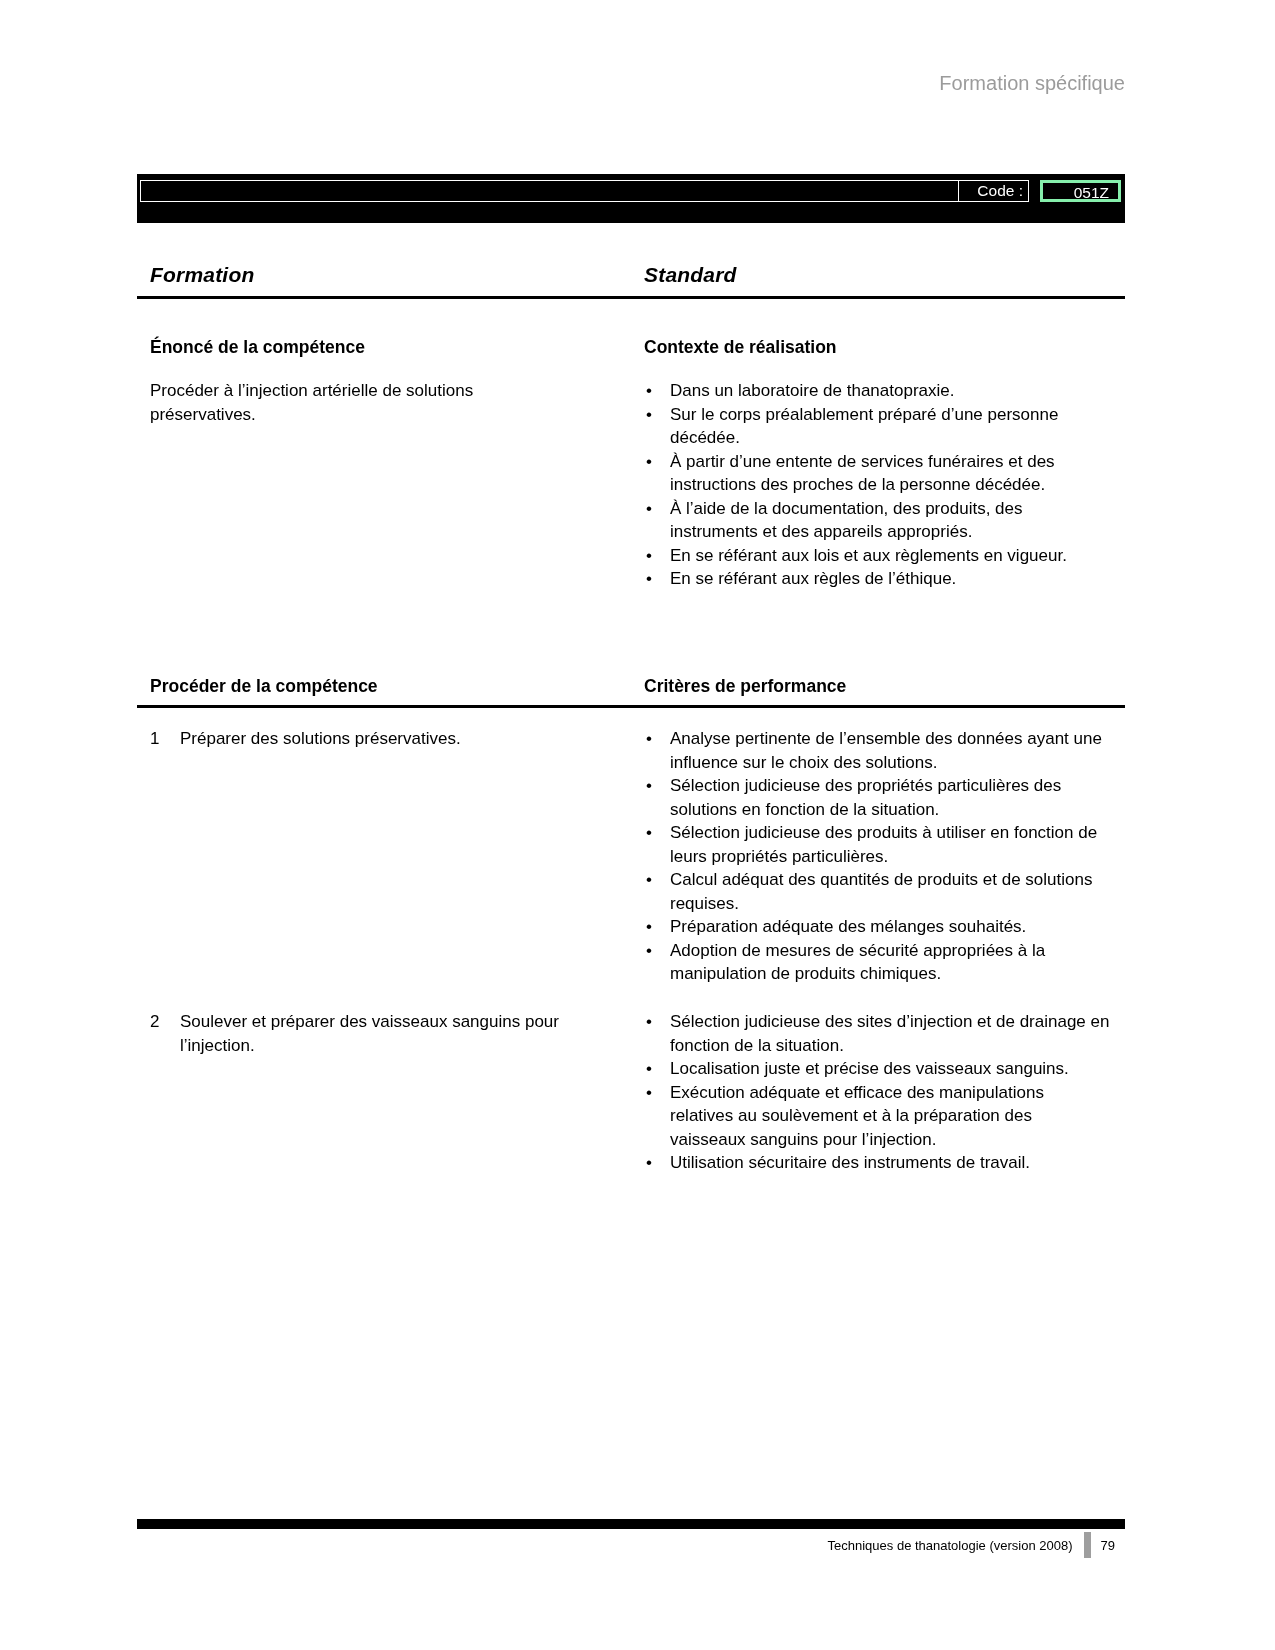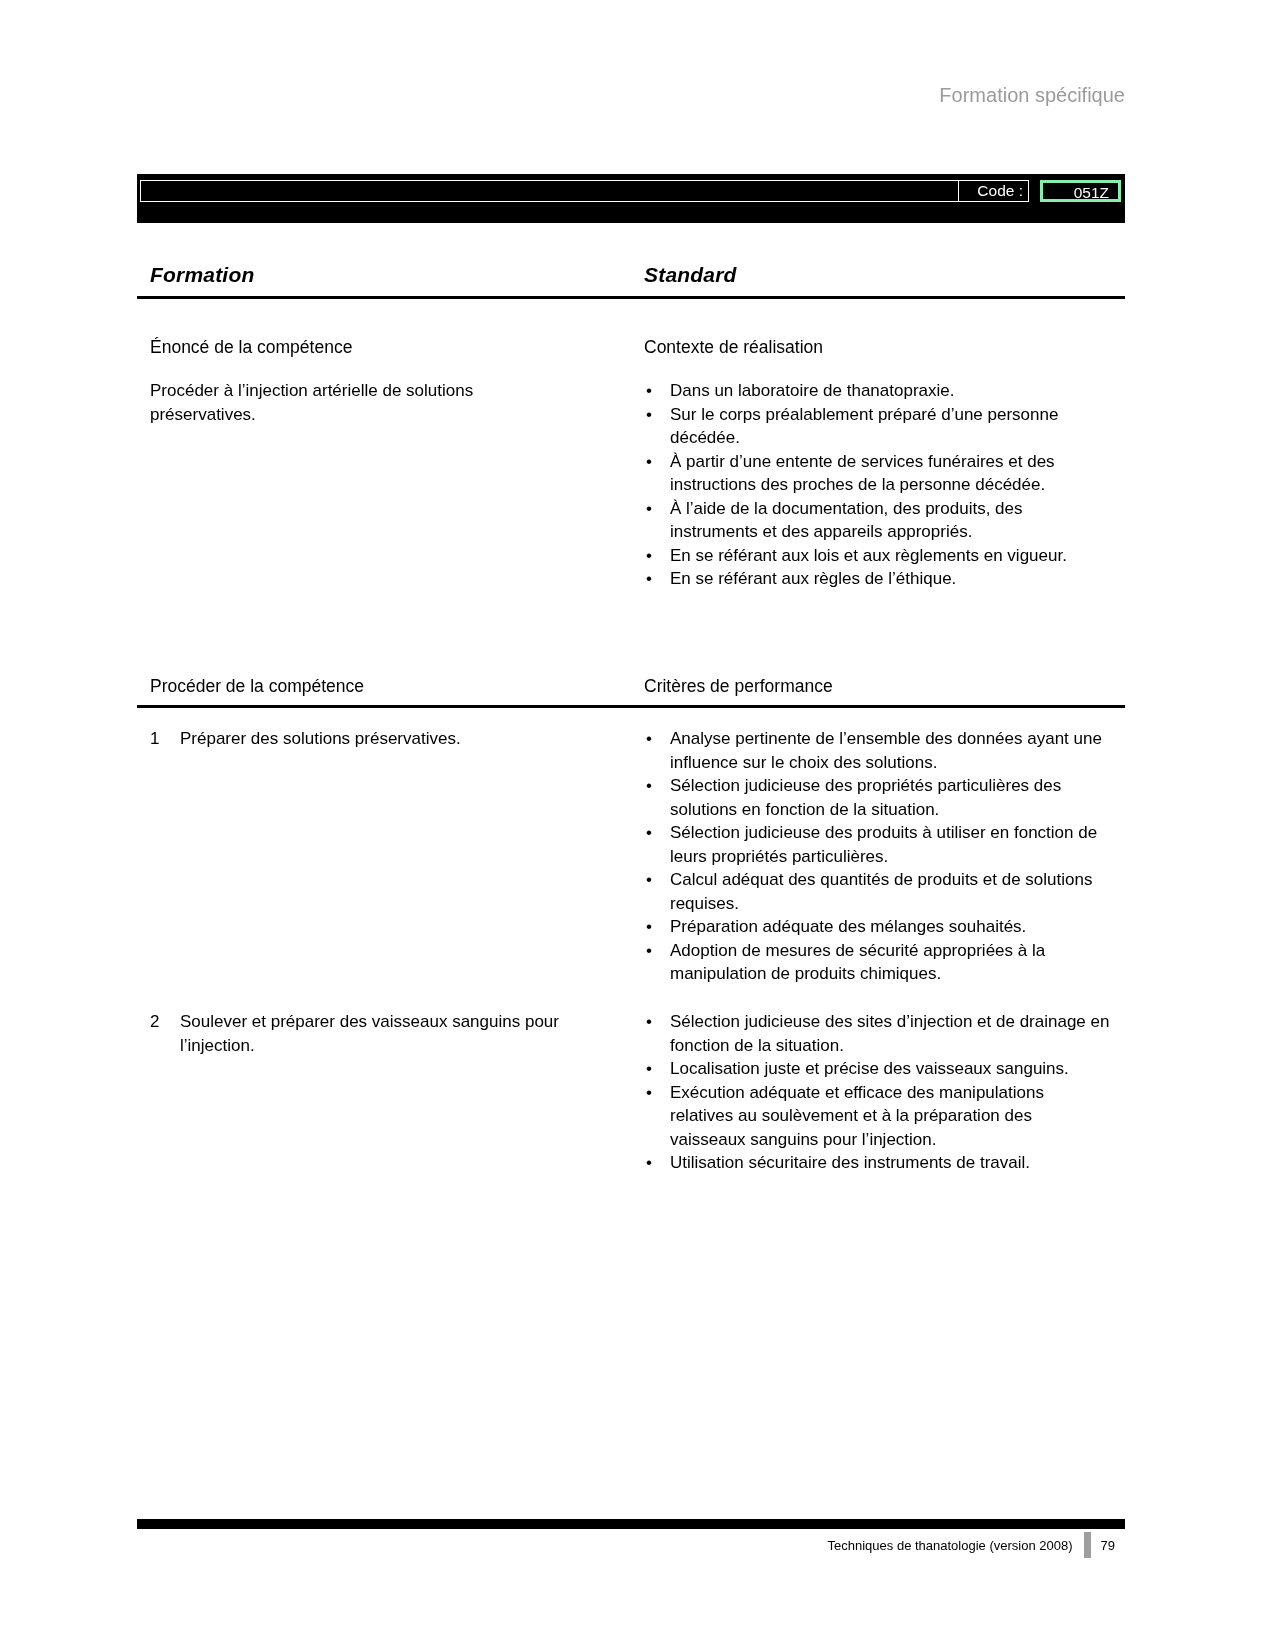--- a/index.html
+++ b/index.html
@@ -9,21 +9,21 @@
     height: 1650px;
     background: #ffffff;
     font-family: "Liberation Sans", sans-serif;
     color: #000000;
     overflow: hidden;
   }
 
   
   .formation-label {
     position: absolute;
-    top: 84px;
+    top: 72px;
     right: 150px;
     font-size: 20px;
     color: #9b9b9b;
   }
 
   
   .code-bar {
     position: absolute;
     top: 174px;
     left: 137px;
@@ -92,21 +92,21 @@
     height: 3px;
     background: #000000;
   }
   .rule-a { top: 296px; }
   .rule-b { top: 705px; }
 
   .subhead-row1 { top: 337px; }
   .subhead-row2 { top: 676px; }
   .subhead {
     font-size: 17.5px;
-    font-weight: normal;
+    font-weight: bold;
   }
 
   .body-row1 { top: 379px; }
   .row1 { top: 727px; }
   .row2 { top: 1010px; }
 
   .body-text {
     font-size: 17px;
     line-height: 23.5px;
     max-width: 432px;

